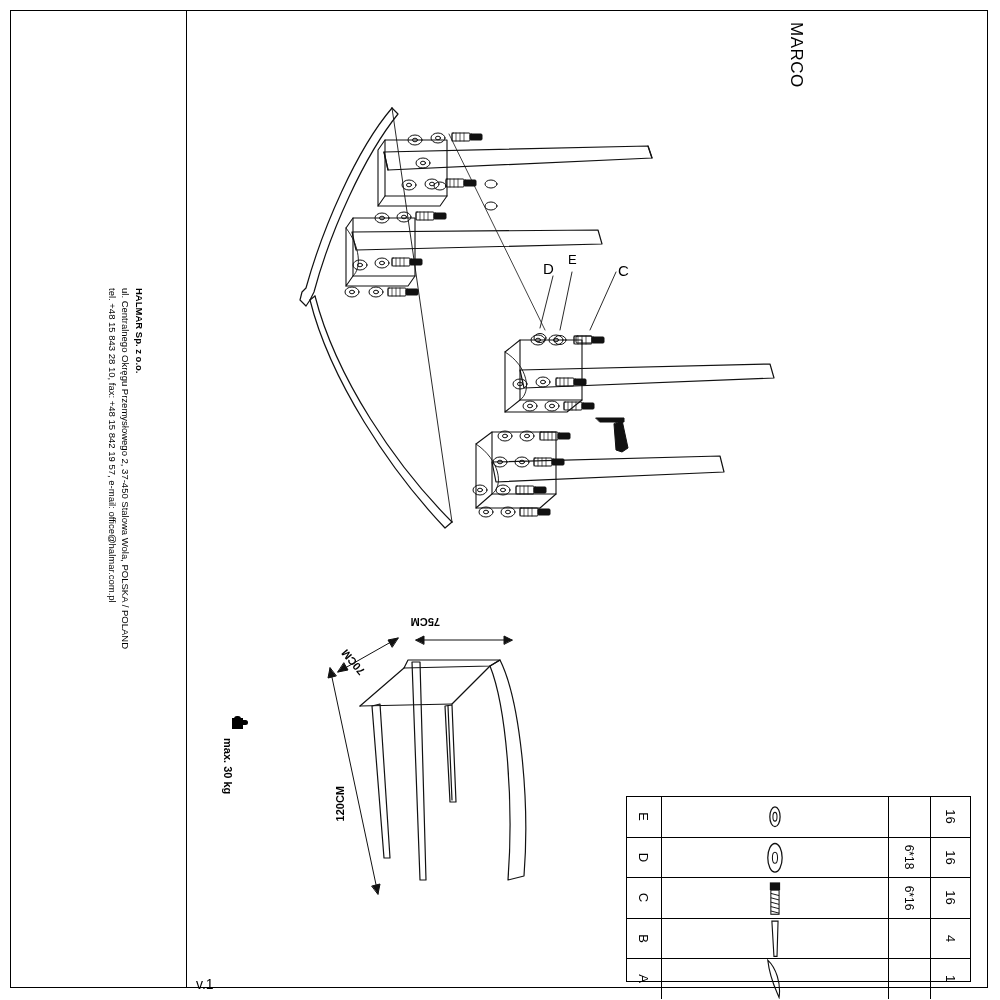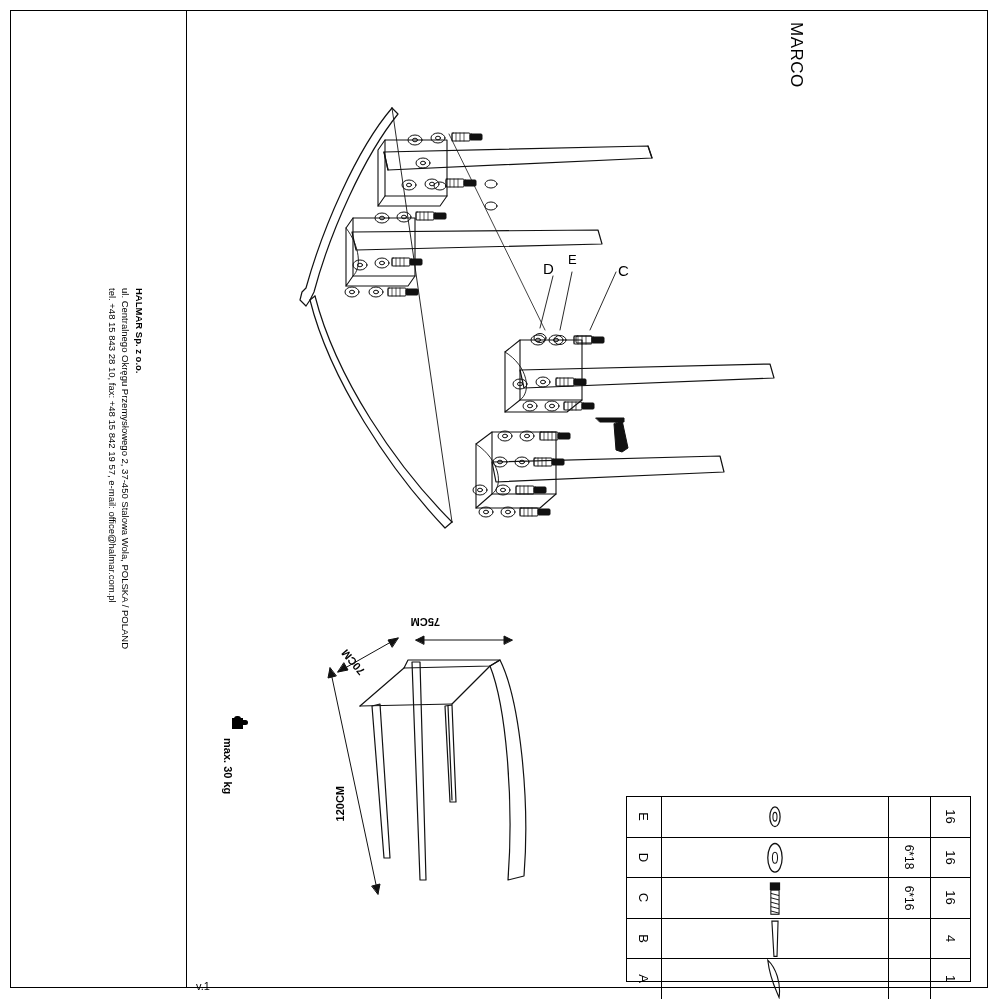--- a/index.html
+++ b/index.html
@@ -59,21 +59,21 @@
     line-height: 13.5px;
   }
   .company .line { display: block; }
   .company .bold { font-weight: bold; }
 
   
   .version {
     position: absolute;
     left: 196px;
     bottom: 8px;
-    font-size: 11px;
+    font-size: 14px;
   }
 
   
   .maxload {
     position: absolute;
     left: 228px;
     top: 716px;
     width: 40px;
     height: 110px;
   }

